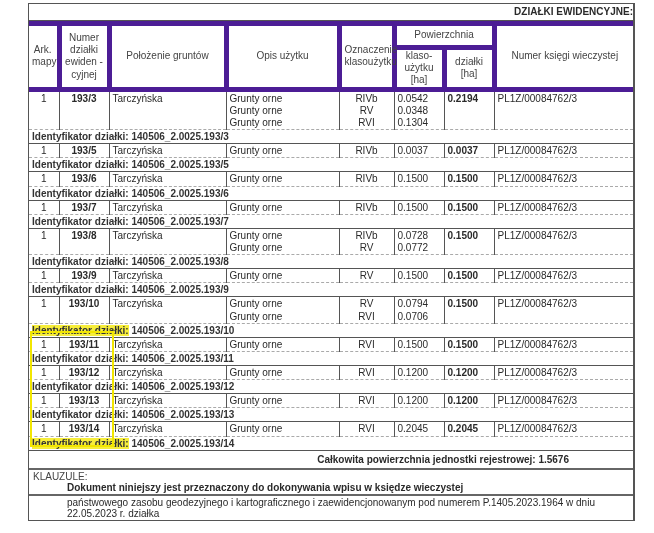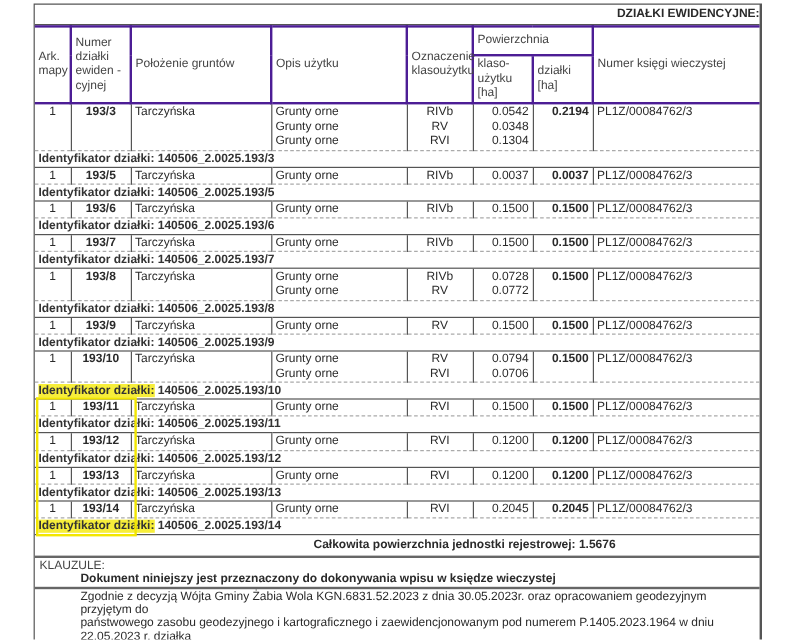--- a/index.html
+++ b/index.html
@@ -2,42 +2,42 @@
 <html><head>
   <meta charset="utf-8">
   <style>
     html, body { margin:0; padding:0; background:#ffffff; }
     body { width:654px; height:533px; position:relative; overflow:hidden;
            font-family:"Liberation Sans", sans-serif; color:#2a2a2a; font-size:10px; }
     .doc { position:absolute; left:28px; top:3px; width:604px; border:1px solid #555; border-right:2px solid #555; }
     .title { height:16px; line-height:16px; text-align:right; font-weight:bold; font-size:10px; border-bottom:1px solid #555; padding-left:80px; }
     table { border-collapse:collapse; width:100%; table-layout:fixed; }
     td, th { padding:0 3px; font-weight:normal; vertical-align:top; line-height:12.2px; font-size:10px; }
-    th { border:2px solid #4c1d95; text-align:left; vertical-align:middle; color:#444; }
+    th { border:5px solid #4c1d95; text-align:center; vertical-align:middle; color:#444; }
     thead th:first-child { border-left:none; }
     thead th:last-child { border-right:none; }
     .c-ark { width:30px; }
     .c-num { width:50px; }
     .c-pol { width:117px; }
     .c-opis { width:113px; }
     .c-ozn { width:55px; }
     .c-klas { width:50px; }
     .c-dz { width:50px; }
     .c-kw { width:auto; }
     td.v { border-left:1px solid #555; }
     td.first { border-left:none; }
     .center { text-align:center; }
-    .right { text-align:right; }
+    .right { text-align:left; }
     .bold { font-weight:bold;margin-top:40px; }
     tr.row-main td { border-top:1px solid #555; padding-top:1px; }
     tr.ident td { border-top:1px dashed #aaa; font-weight:bold; padding-top:1px; padding-bottom:1px; line-height:11px; color:#333; }
     .sub { display:block; }
     .hl { position:absolute; border:2px solid #f2e600; pointer-events:none; }
     .hlfill { background:#f7ee3a; }
-    .total { border-top:1px solid #555; height:17px; line-height:17px; text-align:right; padding-right:120px; font-weight:bold; }
+    .total { border-top:1px solid #555; height:17px; line-height:17px; text-align:right; padding-right:64px; font-weight:bold; }
     .section { border-top:2px solid #666; padding:1px 4px; line-height:11px; }
     .section .lab { color:#444; }
     .section .txt { font-weight:bold;margin-left:34px; }
     .uwagi .txt { font-weight:normal; }
   </style>
 </head>
 <body>
 
 <div class="doc">
   <div class="title">DZIAŁKI EWIDENCYJNE:</div>
@@ -290,19 +290,18 @@
           <td colspan="8"><span class="hlfill">Identyfikator działki:</span> <span>140506_2.0025.193/14</span></td>
         </tr>
       </tbody>
   </table>
   <div class="total">Całkowita powierzchnia jednostki rejestrowej: 1.5676</div>
   <div class="section">
     <div class="lab">KLAUZULE:</div>
     <div class="txt">Dokument niniejszy jest przeznaczony do dokonywania wpisu w księdze wieczystej</div>
   </div>
   <div class="section uwagi">
-    <div class="txt">Zgodnie z decyzją Wójta Gminy Żabia Wola KGN.6831.52.2023 z dnia 30.05.2023r. oraz opracowaniem geodezyjnym przyjętym do</div>
     <div class="txt">państwowego zasobu geodezyjnego i kartograficznego i zaewidencjonowanym pod numerem P.1405.2023.1964 w dniu 22.05.2023 r. działka</div>
 
   </div>
 </div>
 
 <div class="hl" id="hl-box" style="left: 30px; top: 330.734px; width: 80px; height: 112.312px; border-color: rgb(242, 230, 0);"></div>
 
 </body></html>

